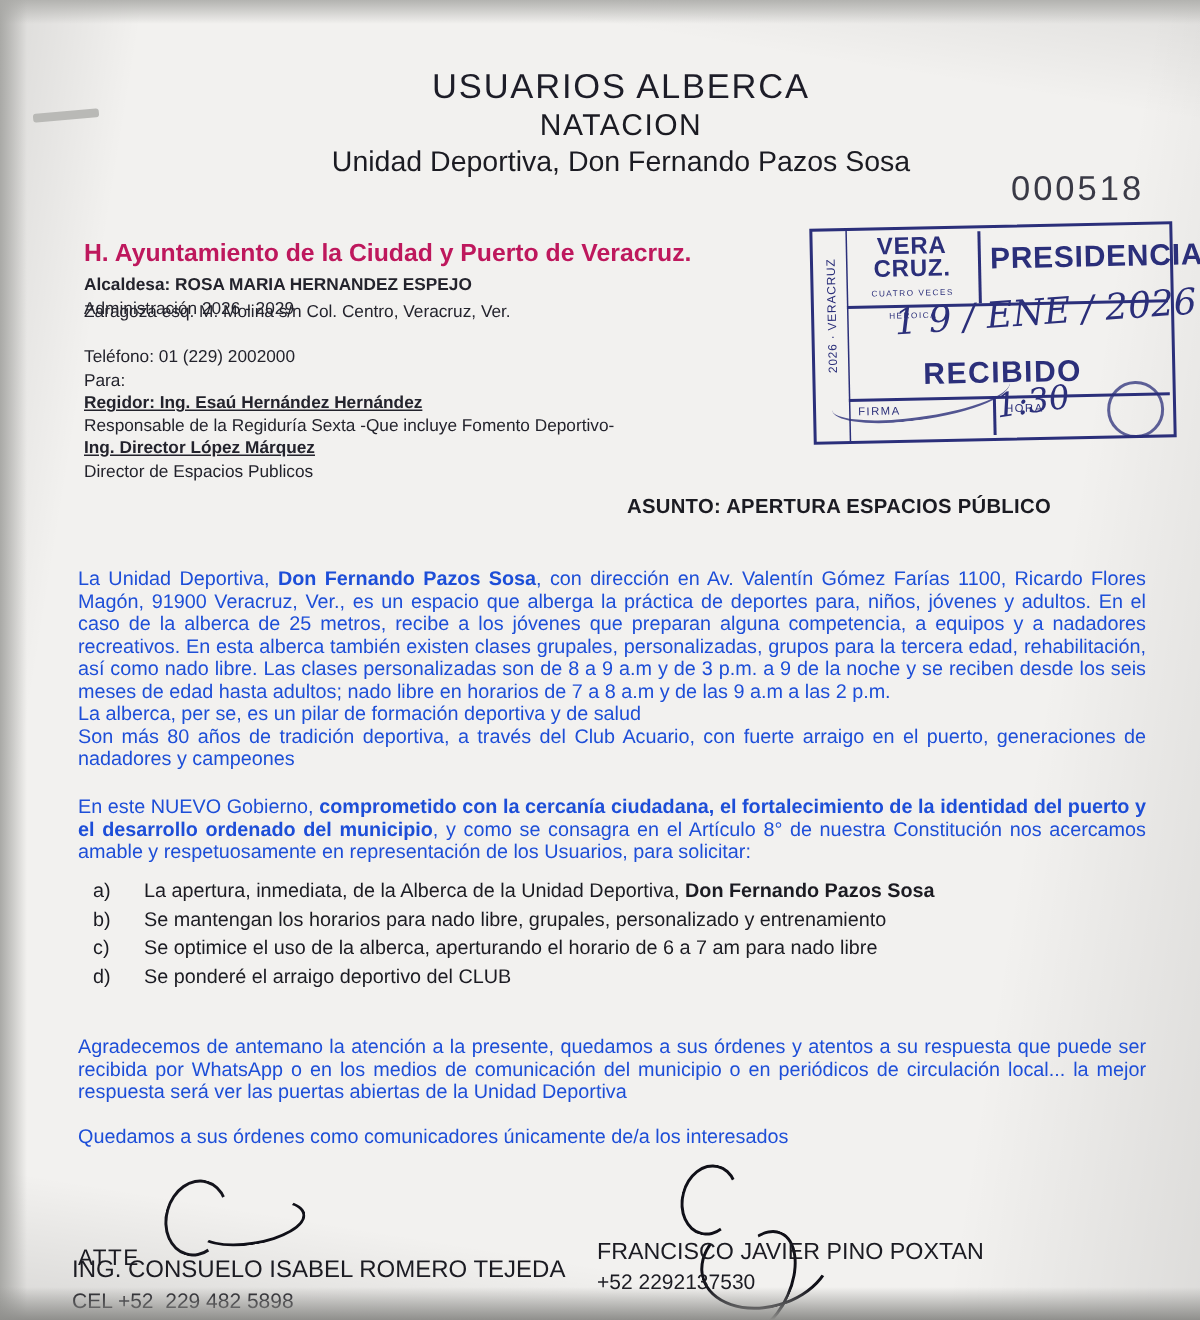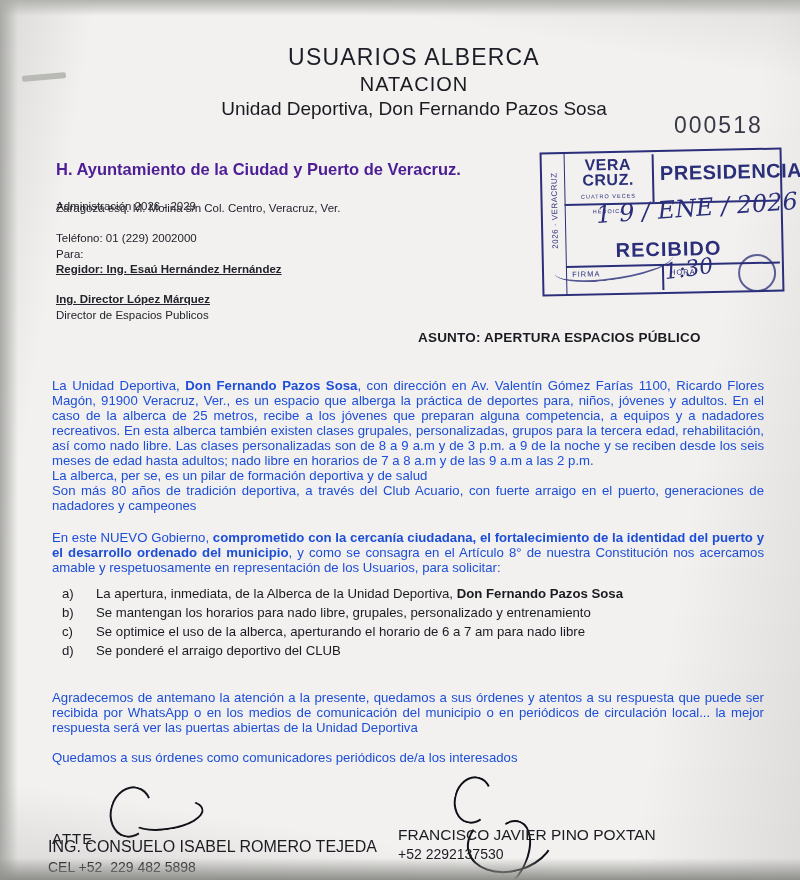--- a/index.html
+++ b/index.html
@@ -81,21 +81,21 @@
     font-size: 23px;
     letter-spacing: 2px;
     color: #3a3a46;
   }
 
   
   .addr-title {
     left: 42px; top: 142px;
     font-size: 16.5px;
     font-weight: bold;
-    color: #4c1d95;
+    color: #be185d;
   }
   .addr-line { font-size: 11.5px; color: #23232c; }
   .a1 { left: 42px; top: 166px; font-weight: bold; }
   .a2 { left: 42px; top: 182px; }
   .a3 { left: 42px; top: 184px; }
   .a4 { left: 42px; top: 214px; }
   .a5 { left: 42px; top: 230px; }
   .a6 { left: 42px; top: 245px; font-weight: bold; text-decoration: underline; }
   .a7 { left: 42px; top: 260px; }
   .a8 { left: 42px; top: 275px; font-weight: bold; text-decoration: underline; }
@@ -316,25 +316,27 @@
   <div id="sheet"></div>
 
   <div id="content">
 
     <div class="t hdr1">USUARIOS ALBERCA</div>
     <div class="t hdr2">NATACION</div>
     <div class="t hdr3">Unidad Deportiva, Don Fernando Pazos Sosa</div>
     <div class="t folio">000518</div>
 
     <div class="t addr-title">H. Ayuntamiento de la Ciudad y Puerto de Veracruz.</div>
+    <div class="t addr-line a1">Alcaldesa: ROSA MARIA HERNANDEZ ESPEJO</div>
     <div class="t addr-line a2">Administración 2026 - 2029</div>
     <div class="t addr-line a3">Zaragoza esq. M. Molina s/n Col. Centro, Veracruz, Ver.</div>
     <div class="t addr-line a4">Teléfono: 01 (229) 2002000</div>
     <div class="t addr-line a5">Para:</div>
     <div class="t addr-line a6">Regidor: Ing. Esaú Hernández Hernández</div>
+    <div class="t addr-line a7">Responsable de la Regiduría Sexta -Que incluye Fomento Deportivo-</div>
     <div class="t addr-line a8">Ing. Director López Márquez</div>
     <div class="t addr-line a9">Director de Espacios Publicos</div>
 
     <div id="stamp">
       <div class="band">
         <span>2026 · VERACRUZ</span>
       </div>
       <div class="vera">
         <span>VERA</span><br>
         <span>CRUZ.</span>
@@ -379,21 +381,21 @@
         <span class="mk">c)</span>
         <span>Se optimice el uso de la alberca, aperturando el horario de 6 a 7 am para nado libre</span>
       </div>
       <div class="row">
         <span class="mk">d)</span>
         <span>Se ponderé el arraigo deportivo del CLUB</span>
       </div>
     </div>
 
     <div class="body p3">Agradecemos de antemano la atención a la presente, quedamos a sus órdenes y atentos a su respuesta que puede ser recibida por WhatsApp o en los medios de comunicación del municipio o en periódicos de circulación local... la mejor respuesta será ver las puertas abiertas de la Unidad Deportiva</div>
-    <div class="body p4">Quedamos a sus órdenes como comunicadores periódicos de/a los interesados</div>
+    <div class="body p4">Quedamos a sus órdenes como comunicadores únicamente de/a los interesados</div>
 
     <div class="t atte">ATTE</div>
     <div class="scribble sc1"></div>
     <div class="scribble sc2"></div>
     <div class="scribble sc3"></div>
     <div class="scribble sc4"></div>
     <div class="scribble sc5"></div>
 
     <div class="t sig-l-name">ING. CONSUELO ISABEL ROMERO TEJEDA</div>
     <div class="t sig-l-cel">CEL +52  229 482 5898</div>

